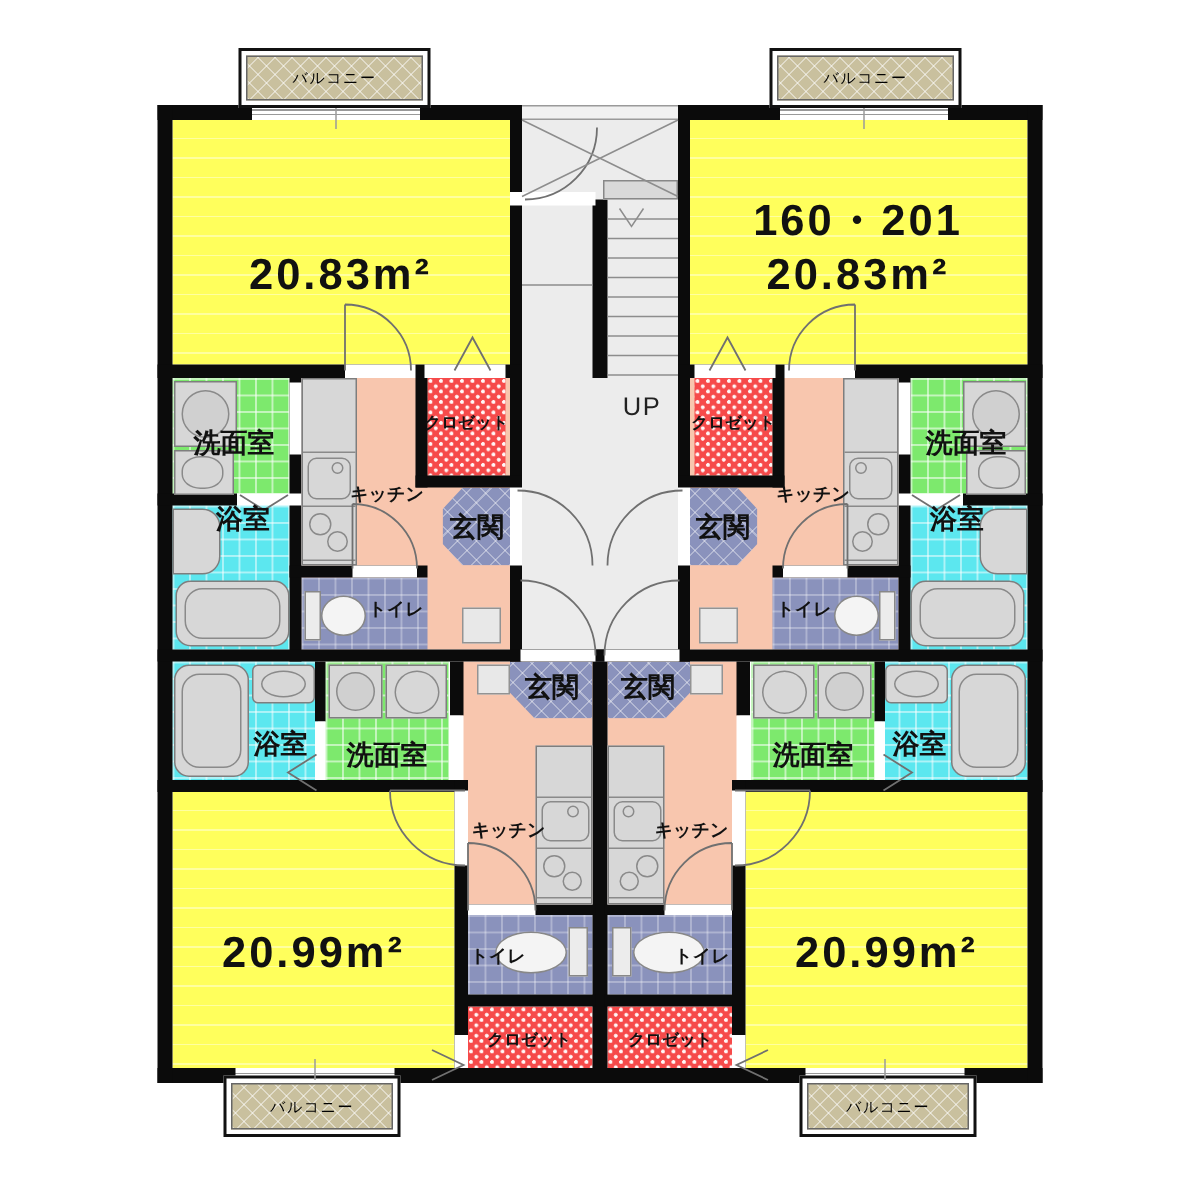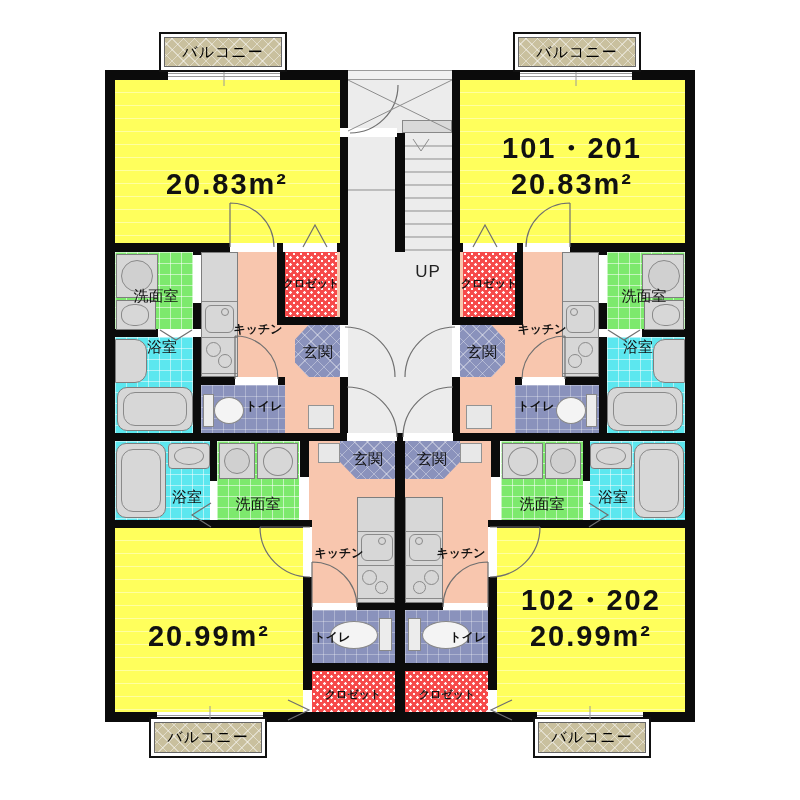--- a/index.html
+++ b/index.html
@@ -21,24 +21,24 @@
   .fix{background:var(--fixture,#d7d7d7);border:1px solid #7e7e7e;}
   .fin{position:absolute;border:1px solid #8a8a8a;}
   .cline{position:absolute;left:0;right:0;height:1px;background:#8a8a8a;}
   .winH{background:linear-gradient(180deg,#ffffff 0 3px,#999 3px 4px,#ffffff 4px 6px,#999 6px 7px,#ffffff 7px 10px);}
   .topband{background:#f1f1f1;border-top:1px solid #9a9a9a;border-bottom:1px solid #9a9a9a;}
   .balcony{border:2px solid #111;background:#fff;padding:3px;}
   .balcony-in{width:100%;height:100%;border:1px solid #666;display:flex;align-items:center;justify-content:center;}
   .step{background:#e8e8e8;border:1px solid #939393;}
   .lbl{position:absolute;transform:translate(-50%,-50%);white-space:nowrap;color:#111;line-height:1;}
   .lbl-unit{font-size:29px;font-weight:bold;letter-spacing:2px;}
-  .lbl-l{font-size:15px;font-weight:normal;}
+  .lbl-l{font-size:18px;font-weight:bold;}
   .lbl-s{font-size:12px;font-weight:bold;}
   .lbl-xs{font-size:11px;font-weight:bold;}
-  .lbl-balc{font-size:15px;font-weight:normal;letter-spacing:1px;}
+  .lbl-balc{font-size:10px;font-weight:normal;letter-spacing:1px;}
   .lbl-up{font-size:17px;font-weight:normal;color:#222;letter-spacing:1px;}
   svg.lines{position:absolute;left:0;top:0;pointer-events:none;}
 </style>
 </head>
 <body>
 
 <div id="plan">
 
   <div class="a yel" style="left:115px;top:80px;width:225px;height:163px;"></div>
   <div class="a yel" style="left:460px;top:80px;width:225px;height:163px;"></div>
@@ -299,24 +299,23 @@
       <path d="M473,247 L485,225 L497,247"></path>
       <path d="M288,700 L309,710 L288,720"></path>
       <path d="M512,700 L491,710 L512,720"></path>
     </g>
     <g fill="none" stroke="#9a9a9a" stroke-width="1">
       <path d="M224,72 V86 M576,72 V86 M210,706 V720 M590,706 V720"></path>
     </g>
   </svg>
 
   <span class="lbl lbl-unit" style="left:227px;top:184px;">20.83m²</span>
-  <span class="lbl lbl-unit" style="left:572px;top:148px;">101・201</span>
+  <span class="lbl lbl-unit" style="left:572px;top:148px;">160・201</span>
   <span class="lbl lbl-unit" style="left:572px;top:184px;">20.83m²</span>
   <span class="lbl lbl-unit" style="left:209px;top:636px;">20.99m²</span>
-  <span class="lbl lbl-unit" style="left:591px;top:600px;">102・202</span>
   <span class="lbl lbl-unit" style="left:591px;top:636px;">20.99m²</span>
 
   <span class="lbl lbl-up" style="left:428px;top:271px;">UP</span>
 
   <span class="lbl lbl-l" style="left:156px;top:295px;">洗面室</span>
   <span class="lbl lbl-l" style="left:644px;top:295px;">洗面室</span>
   <span class="lbl lbl-l" style="left:258px;top:503px;">洗面室</span>
   <span class="lbl lbl-l" style="left:542px;top:503px;">洗面室</span>
 
   <span class="lbl lbl-l" style="left:162px;top:346px;">浴室</span>

